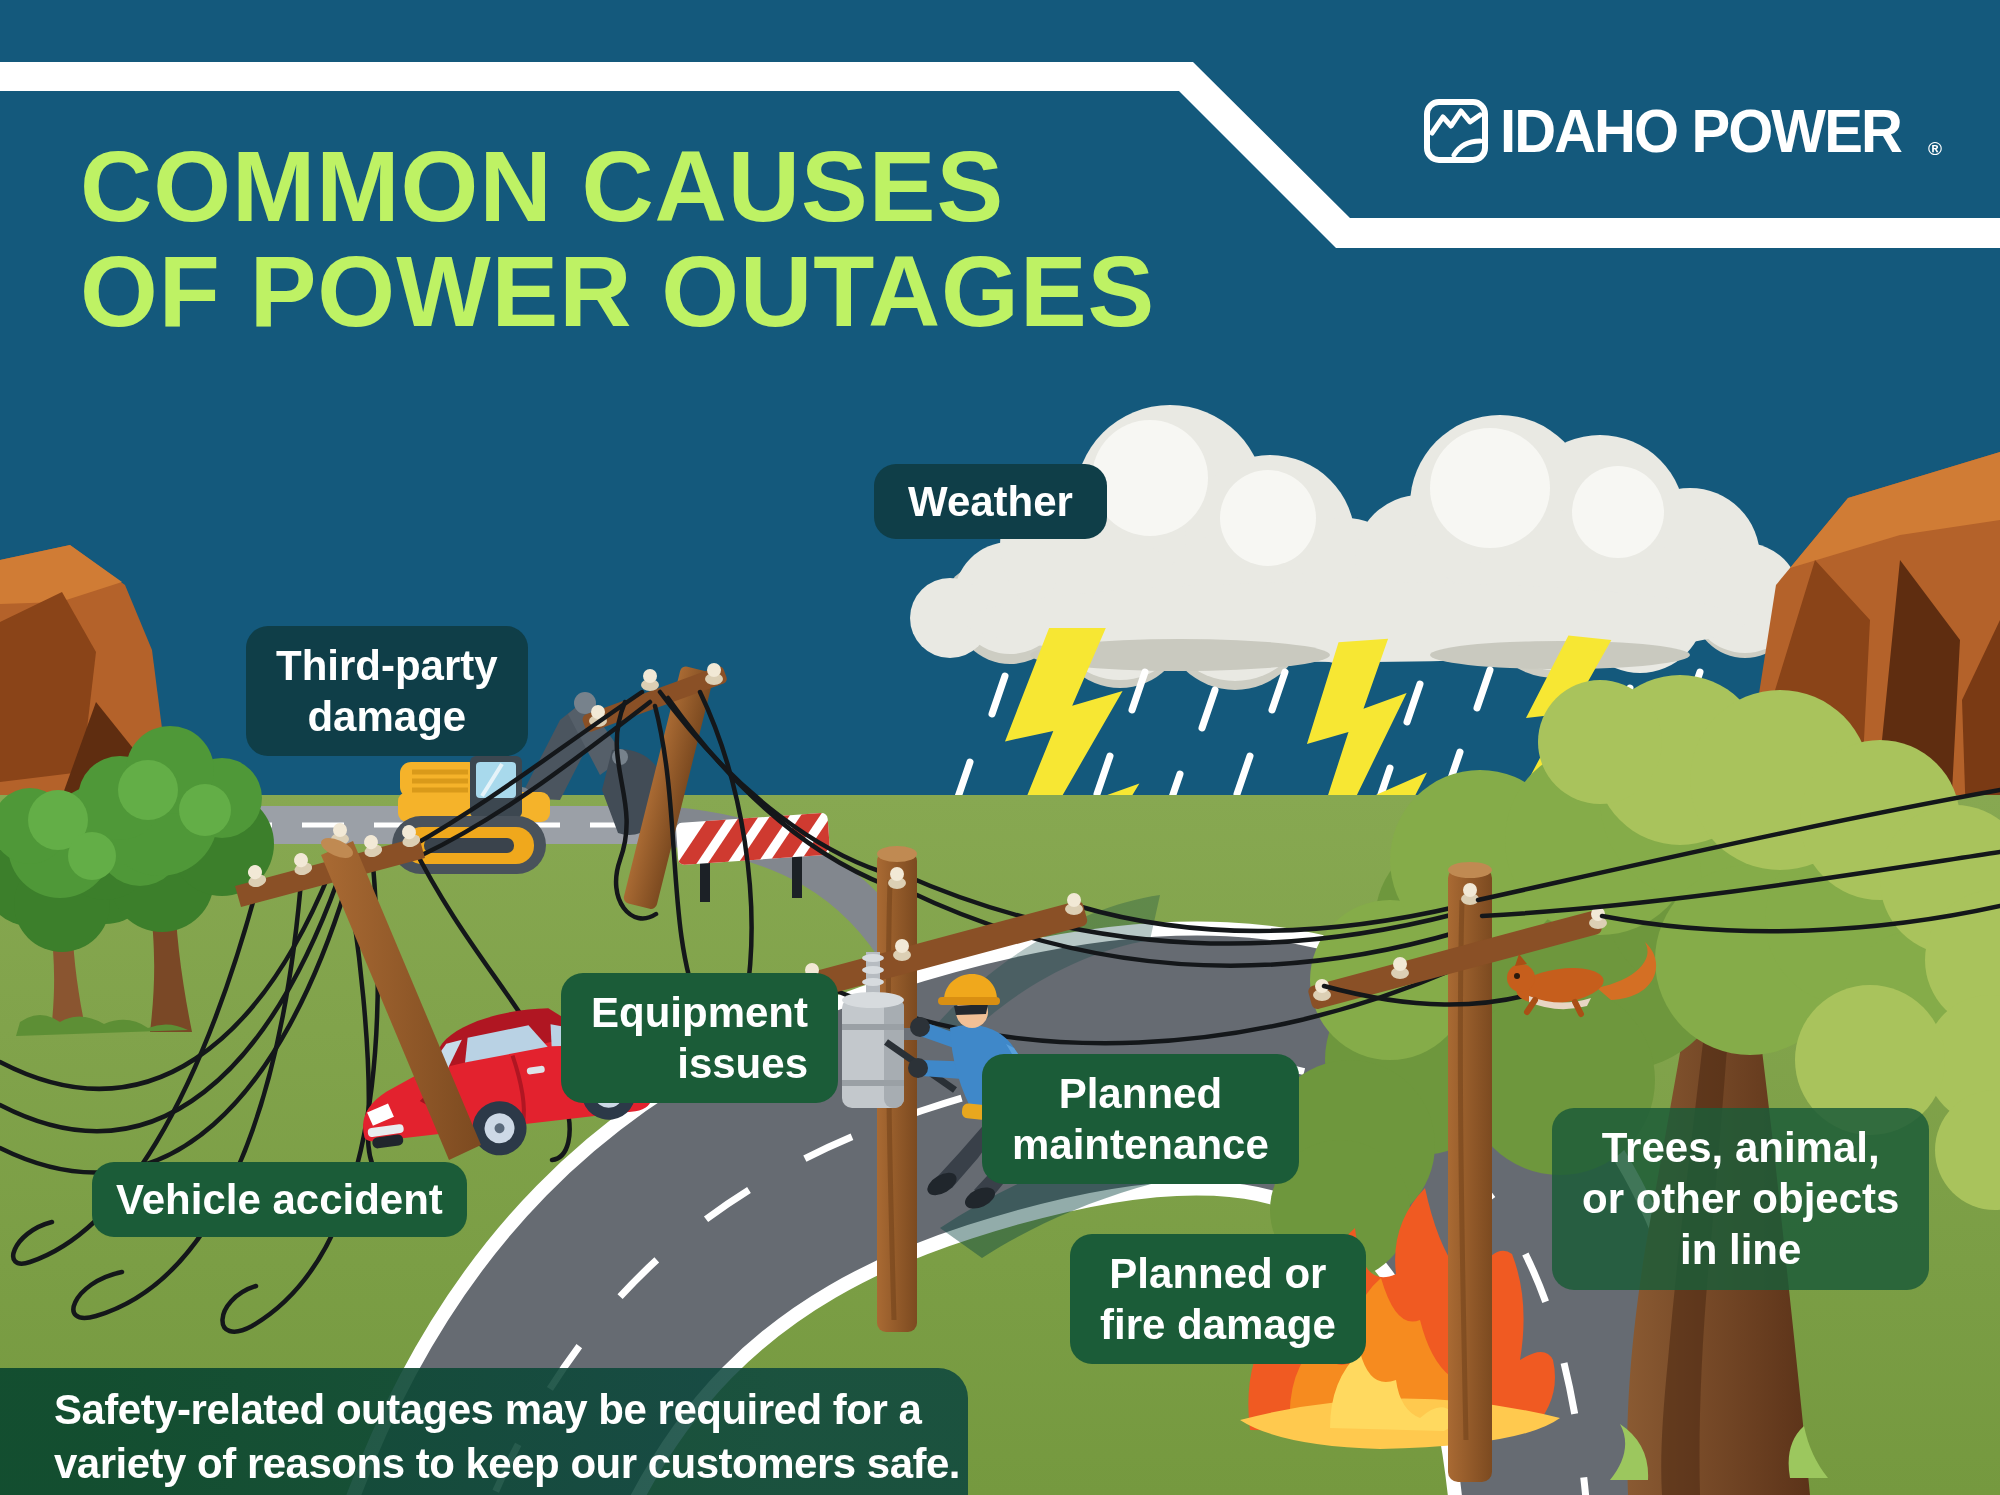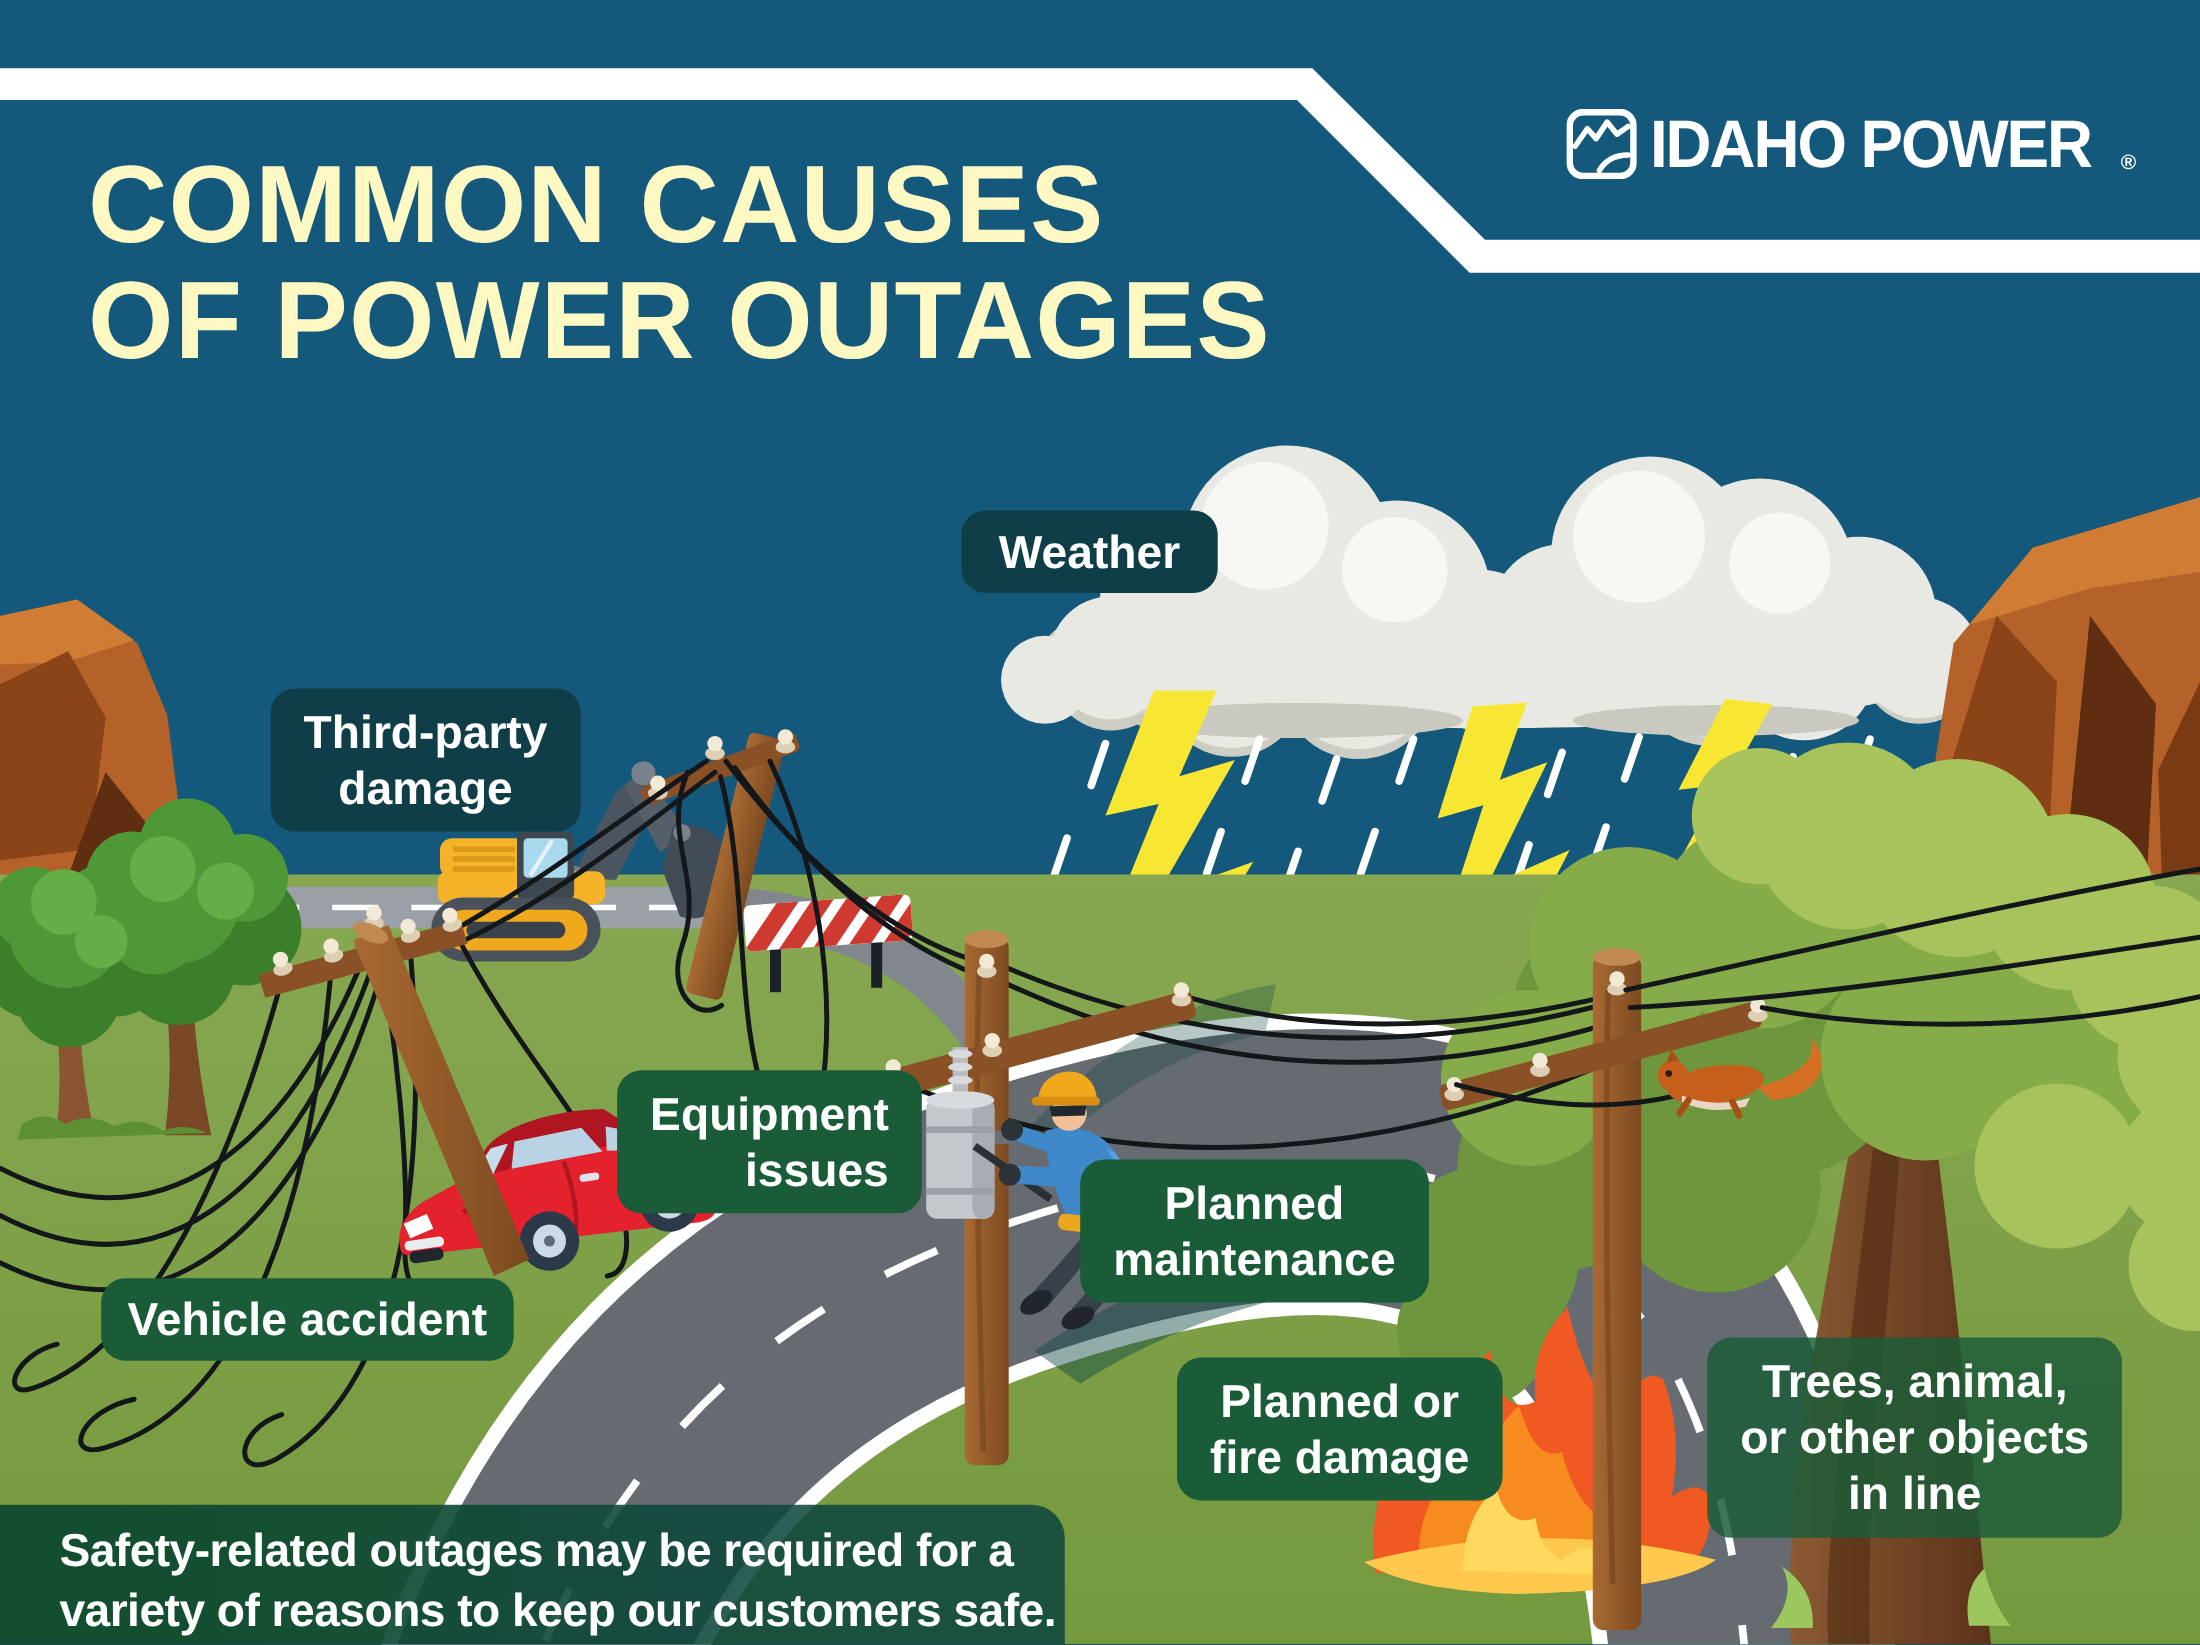--- a/index.html
+++ b/index.html
@@ -5,21 +5,21 @@
   html,body{margin:0;padding:0;background:#0c2f42;}
   .canvas{
     position:relative;width:2000px;height:1495px;overflow:hidden;
     font-family:"Liberation Sans",sans-serif;
     background:var(--c-sky,#14597c);
   }
   .canvas svg.scene{position:absolute;left:0;top:0;}
   
   .page-title{
     position:absolute;left:80px;top:134px;
-    color:#fef9c3;font-weight:bold;font-size:100px;line-height:1.05;
+    color:#bef264;font-weight:bold;font-size:100px;line-height:1.05;
     letter-spacing:1px;white-space:nowrap;
   }
   .logo{
     position:absolute;left:1424px;top:96px;display:flex;align-items:center;gap:12px;color:#fff;justify-content:center;
   }
   .logo .brand{
     font-weight:bold;font-size:61px;letter-spacing:-2px;white-space:nowrap;
     transform:scaleX(.95);transform-origin:left center;
   }
   .logo .reg{font-size:19px;font-weight:bold;align-self:flex-end;margin:0 0 6px -6px;}
@@ -28,21 +28,21 @@
     border-radius:22px;padding:14px 30px;white-space:nowrap;display:inline-block;text-align:center;
   }
   .lbl-teal{background:var(--c-label-teal,#0f3e48);}
   .lbl-green{background:var(--c-label-green,#1b5c38);}
   .lbl-weather{left:874px;top:464px;padding:12px 34px;}
   .lbl-third{left:246px;top:626px;}
   .lbl-equipment{right:1162px;top:953px;text-align:right;margin-top:20px;}
   .lbl-vehicle{left:92px;top:1134px;padding:12px 24px;margin-top:28px;}
   .lbl-planned{left:982px;top:1054px;}
   .lbl-wildfire{left:1070px;top:1234px;}
-  .lbl-trees{left:1552px;top:1216px;background:rgba(27,92,56,.84);}
+  .lbl-trees{left:1552px;top:1108px;background:rgba(27,92,56,.84);}
   .caption{
     position:absolute;left:0;top:1368px;width:968px;height:127px;box-sizing:border-box;
     padding:15px 0 0 54px;border-radius:0 30px 0 0;
     color:#fff;font-weight:bold;font-size:42px;line-height:1.28;letter-spacing:-.5px;
     background:linear-gradient(100deg, rgba(14,74,47,.95) 10%, rgba(12,70,62,.86) 80%);
     white-space:nowrap;
   }
 </style>
 </head>
 <body>

